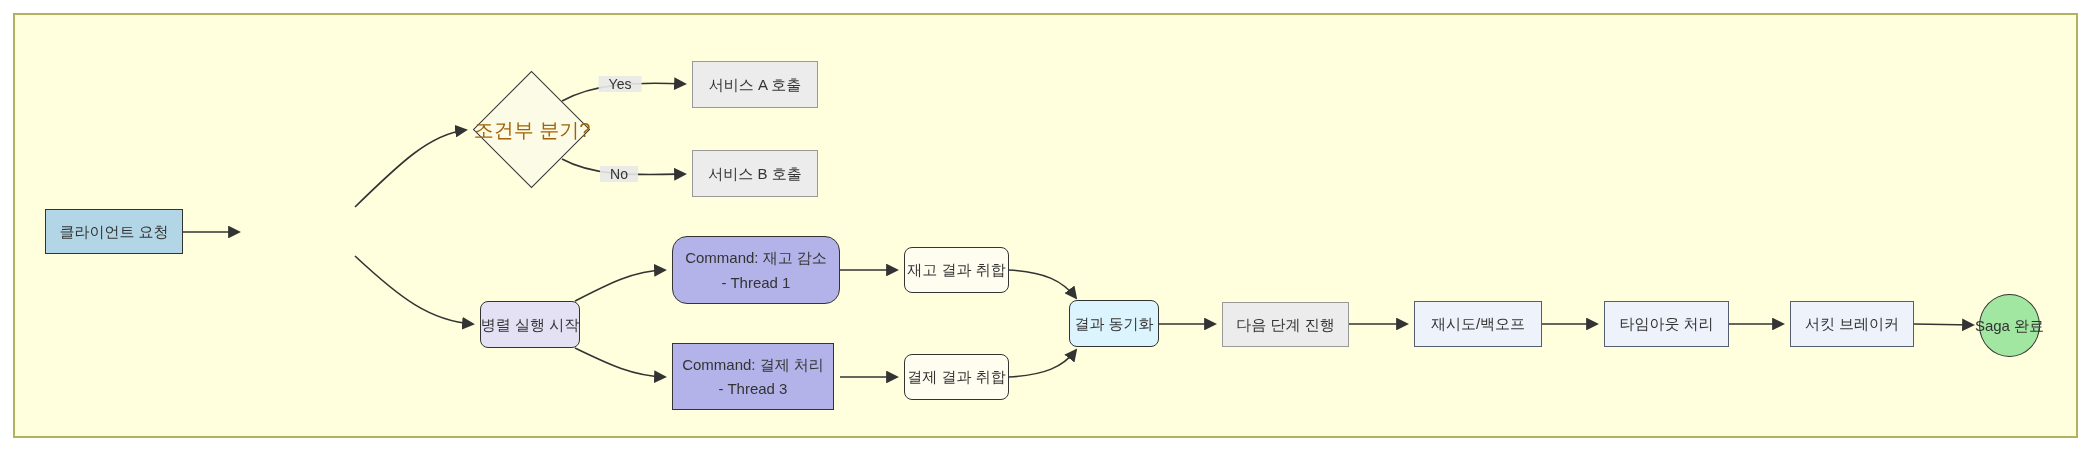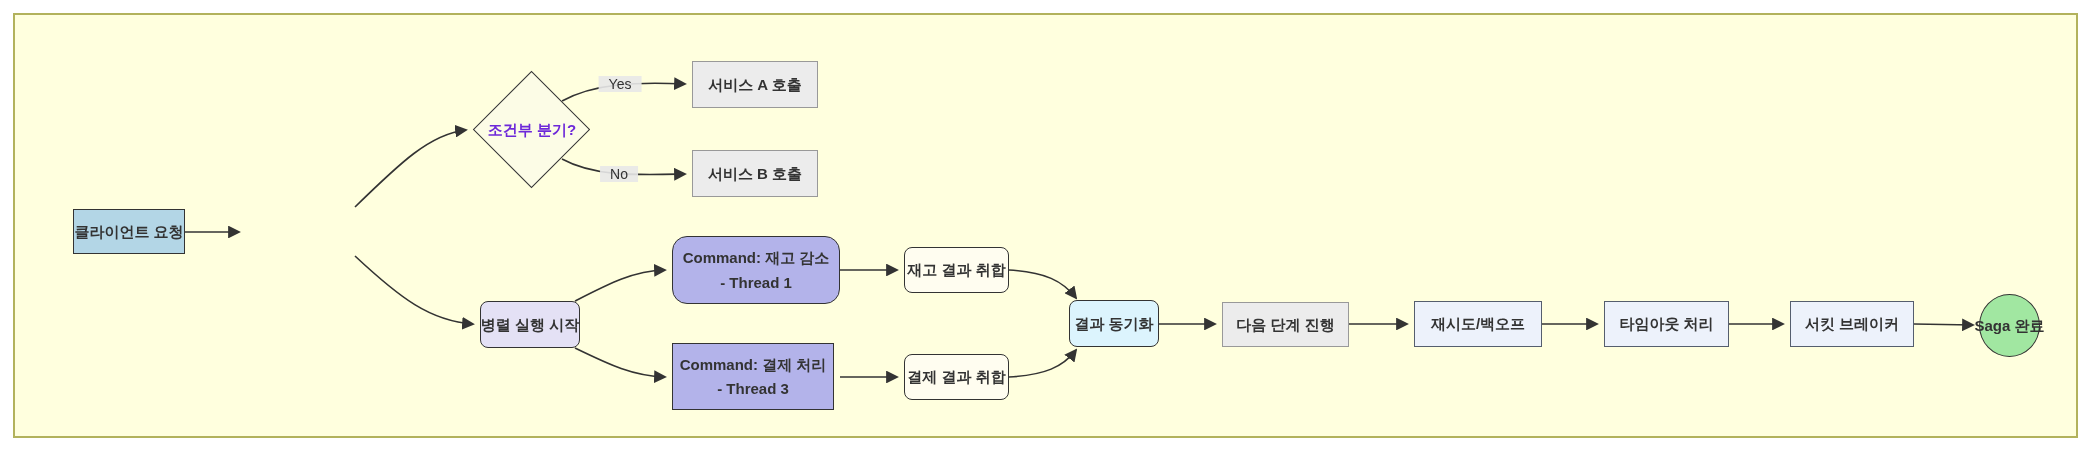--- a/index.html
+++ b/index.html
@@ -17,40 +17,39 @@
     border: 2px solid #b2b25c;
   }
   .edges { position: absolute; left: 0; top: 0; z-index: 1; pointer-events: none; }
   .node {
     position: absolute; z-index: 2;
     display: flex; align-items: center; justify-content: center;
     text-align: center;
     font-size: 15px; color: #333;
     line-height: 1.3;
     white-space: nowrap;
-    font-weight: bold;
   }
   .rect-client   { background: #b3d6e6; border: 1px solid #333; }
   .round-cyan    { background: #dcf4fd; border: 1px solid #333; border-radius: 8px; }
   .round-lav     { background: #e4e1f5; border: 1px solid #333; border-radius: 8px; }
   .round-ivory   { background: #fffdf0; border: 1px solid #333; border-radius: 8px; }
   .rect-gray     { background: #ececec; border: 1px solid #999; }
   .rect-blue     { background: #edf2fb; border: 1px solid #555e6e; }
   .rect-purple   { background: #b3b3ea; border: 1px solid #333; flex-direction: column; gap: 5px; }
   .circle-green  { background: #a1e7a1; border: 1px solid #333; border-radius: 50%; }
   .diamond-shape {
     position: absolute; z-index: 2;
     width: 83px; height: 83px;
     background: #fcfce6; border: 1px solid #333;
     transform: rotate(45deg);
   }
   .diamond-label {
     position: absolute; z-index: 3;
     transform: translate(-50%, -50%);
-    font-size: 15px; color: #6d28d9; white-space: nowrap; font-weight: bold;
+    font-size: 20px; color: #a16207; white-space: nowrap;
   }
   .edge-label {
     position: absolute; z-index: 3;
     transform: translate(-50%, -50%);
     background: rgba(232,232,232,0.9);
     color: #333; font-size: 14px;
     padding: 0 10px;
     white-space: nowrap;
   }
 </style>
@@ -79,21 +78,21 @@
         <path d="M 994,255 C 1030,257 1048,266 1061,283" marker-end="url(#arrow)"></path>
         <path d="M 994,362 C 1030,360 1048,352 1061,335" marker-end="url(#arrow)"></path>
         <path d="M 1144,309 L 1200,309" marker-end="url(#arrow)"></path>
         <path d="M 1334,309 L 1392,309" marker-end="url(#arrow)"></path>
         <path d="M 1527,309 L 1582,309" marker-end="url(#arrow)"></path>
         <path d="M 1714,309 L 1768,309" marker-end="url(#arrow)"></path>
         <path d="M 1899,309 L 1958,310" marker-end="url(#arrow)"></path>
       </g>
     </svg>
 
-    <div class="node rect-client" style="left:30px; top:194px; width:112px; height:45px;margin-left:28px;">클라이언트 요청</div>
+    <div class="node rect-client" style="left:30px; top:194px; width:138px; height:45px;">클라이언트 요청</div>
 
 
     <div class="diamond-shape" style="left:475px; top:73px;"></div>
     <div class="diamond-label" style="left:517px; top:115px;">조건부 분기?</div>
 
     <div class="edge-label" style="left:605px; top:69px;">Yes</div>
     <div class="edge-label" style="left:604px; top:159px;">No</div>
 
     <div class="node rect-gray" style="left:677px; top:46px; width:126px; height:47px;">서비스 A 호출</div>
 

